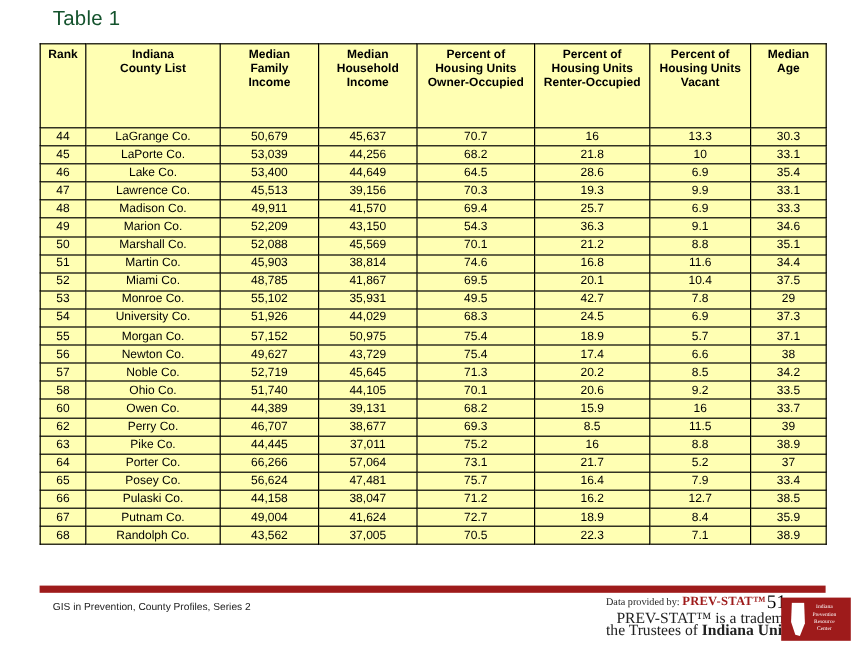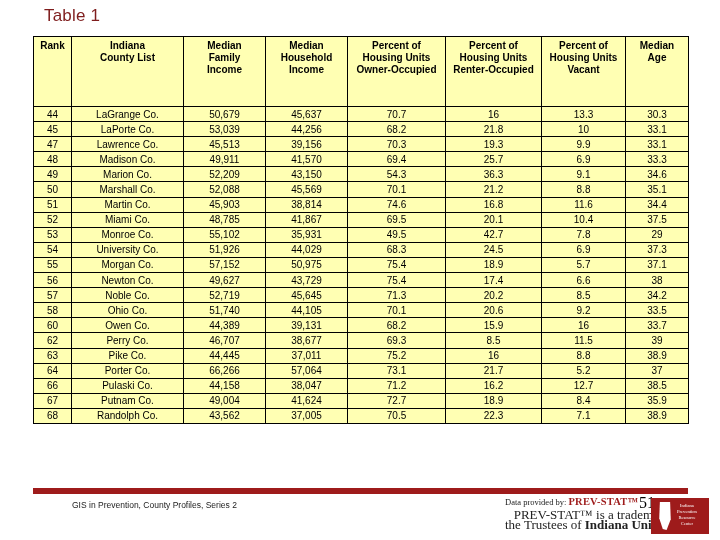--- a/index.html
+++ b/index.html
@@ -17,21 +17,21 @@
   .slide {
     position: relative;
     width: 720px;
     height: 540px;
   }
   .slide-title {
     position: absolute;
     left: 44px;
     top: 6px;
     font-size: 17px;
-    color: #7f1d1d;
+    color: #14532d;
     letter-spacing: 0.2px;
   }
   .table-wrap {
     position: absolute;
     left: 33px;
     top: 36px;
     width: 544px;
   }
   table.data-table {
     border-collapse: collapse;
@@ -78,21 +78,20 @@
     width: 655px;
     height: 6px;
     background: #9e1b1b;
   }
   .footer-left {
     position: absolute;
     left: 44px;
     top: 500px;
     font-size: 8.5px;
     color: #222222;
-    margin-left: 28px;
   }
   .footer-right {
     position: absolute;
     right: 10px;
     top: 496px;
     width: 205px;
     height: 42px;
     text-align: center;
   }
   .fr-line1 {
@@ -235,20 +234,30 @@
             <td class="c-rank">45</td>
             <td class="c-county">LaPorte Co.</td>
             <td>53,039</td>
             <td>44,256</td>
             <td>68.2</td>
             <td>21.8</td>
             <td>10</td>
             <td>33.1</td>
           </tr>
           <tr>
+            <td class="c-rank">46</td>
+            <td class="c-county">Lake Co.</td>
+            <td>53,400</td>
+            <td>44,649</td>
+            <td>64.5</td>
+            <td>28.6</td>
+            <td>6.9</td>
+            <td>35.4</td>
+          </tr>
+          <tr>
             <td class="c-rank">47</td>
             <td class="c-county">Lawrence Co.</td>
             <td>45,513</td>
             <td>39,156</td>
             <td>70.3</td>
             <td>19.3</td>
             <td>9.9</td>
             <td>33.1</td>
           </tr>
           <tr>
@@ -393,20 +402,30 @@
           </tr>
           <tr>
             <td class="c-rank">64</td>
             <td class="c-county">Porter Co.</td>
             <td>66,266</td>
             <td>57,064</td>
             <td>73.1</td>
             <td>21.7</td>
             <td>5.2</td>
             <td>37</td>
+          </tr>
+          <tr>
+            <td class="c-rank">65</td>
+            <td class="c-county">Posey Co.</td>
+            <td>56,624</td>
+            <td>47,481</td>
+            <td>75.7</td>
+            <td>16.4</td>
+            <td>7.9</td>
+            <td>33.4</td>
           </tr>
           <tr>
             <td class="c-rank">66</td>
             <td class="c-county">Pulaski Co.</td>
             <td>44,158</td>
             <td>38,047</td>
             <td>71.2</td>
             <td>16.2</td>
             <td>12.7</td>
             <td>38.5</td>

